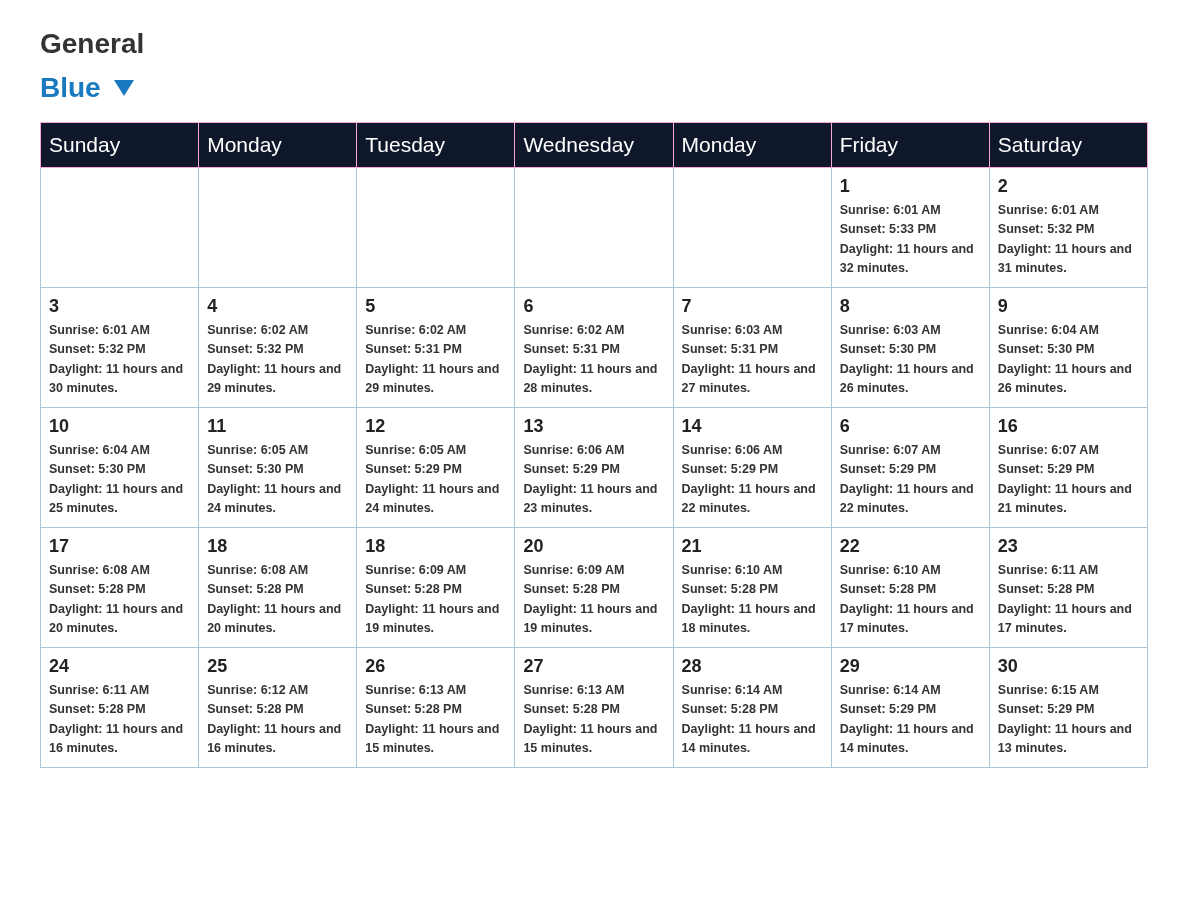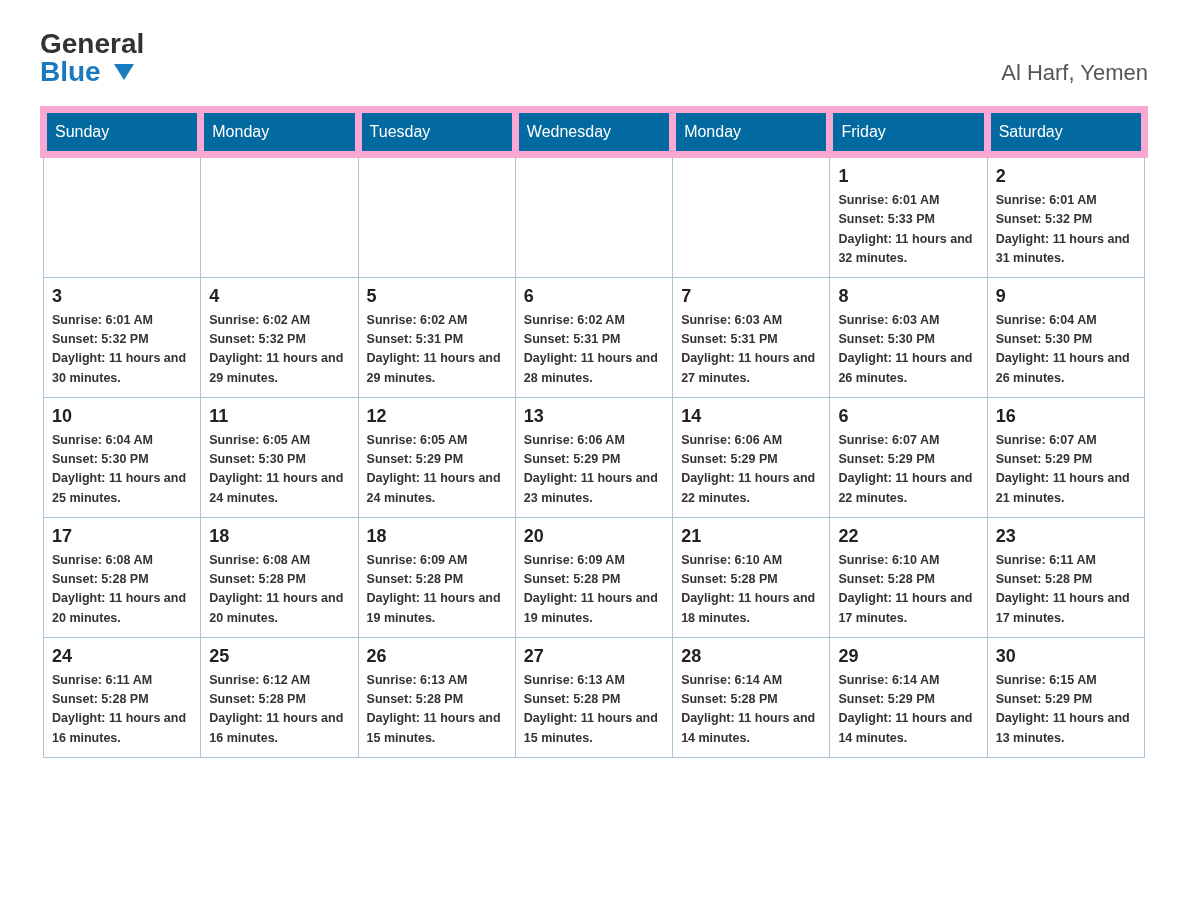--- a/index.html
+++ b/index.html
@@ -27,20 +27,21 @@
       line-height: 1;
     }
     .logo-blue {
       font-size: 28px;
       font-weight: bold;
       color: #1a7abf;
       line-height: 1;
       display: flex;
       align-items: center;
       gap: 11px;
+      margin-top: 16px;
     }
     .logo-triangle {
       width: 0;
       height: 0;
       border-left: 10px solid transparent;
       border-right: 10px solid transparent;
       border-top: 16px solid #1a7abf;
       display: inline-block;
       margin-left: 2px;
     }
@@ -57,27 +58,27 @@
       font-size: 22px;
       color: #555;
       margin-top: 4px;
     }
     .calendar {
       width: 100%;
       border-collapse: collapse;
       table-layout: fixed;
     }
     .calendar thead th {
-      background: #0369a1;
+      background: #0f172a;
       color: #fff;
-      font-size: 16px;
+      font-size: 21px;
       font-weight: normal;
       padding: 10px 8px;
       text-align: left;
-      border: 7px solid #f9a8d4;
+      border: 1px solid #f9a8d4;
     }
     .calendar tbody td {
       border: 1px solid #aac4d8;
       vertical-align: top;
       padding: 8px;
       min-height: 100px;
       height: 120px;
       background: #fff;
     }
     .day-number {
@@ -101,21 +102,20 @@
 
 <div class="header">
   <div class="logo">
     <div class="logo-general">General</div>
     <div class="logo-blue">
       <span>Blue</span>
       <span class="logo-triangle"></span>
     </div>
   </div>
   <div class="title-block">
-    <div class="location">Al Harf, Yemen</div>
   </div>
 </div>
 
 <table class="calendar">
   <thead>
     <tr>
     <th>Sunday</th>
         <th>Monday</th>
         <th>Tuesday</th>
         <th>Wednesday</th>

